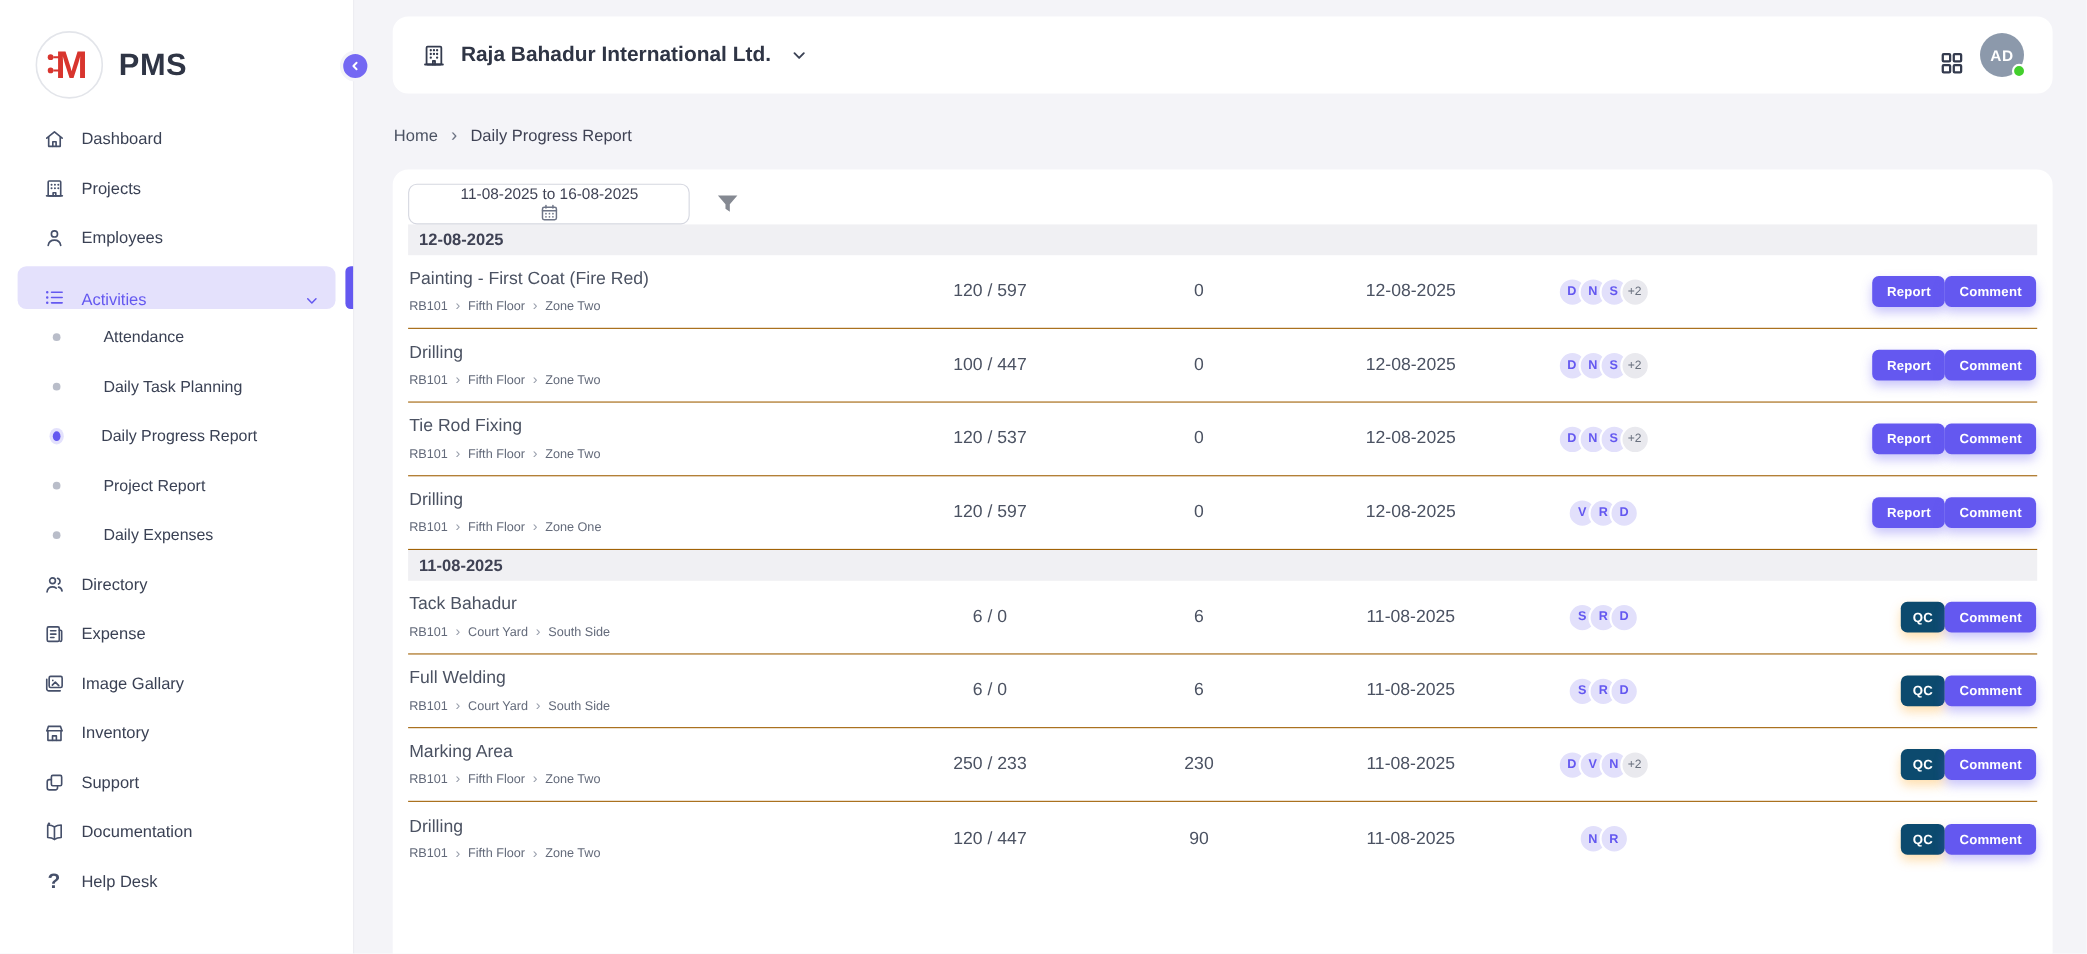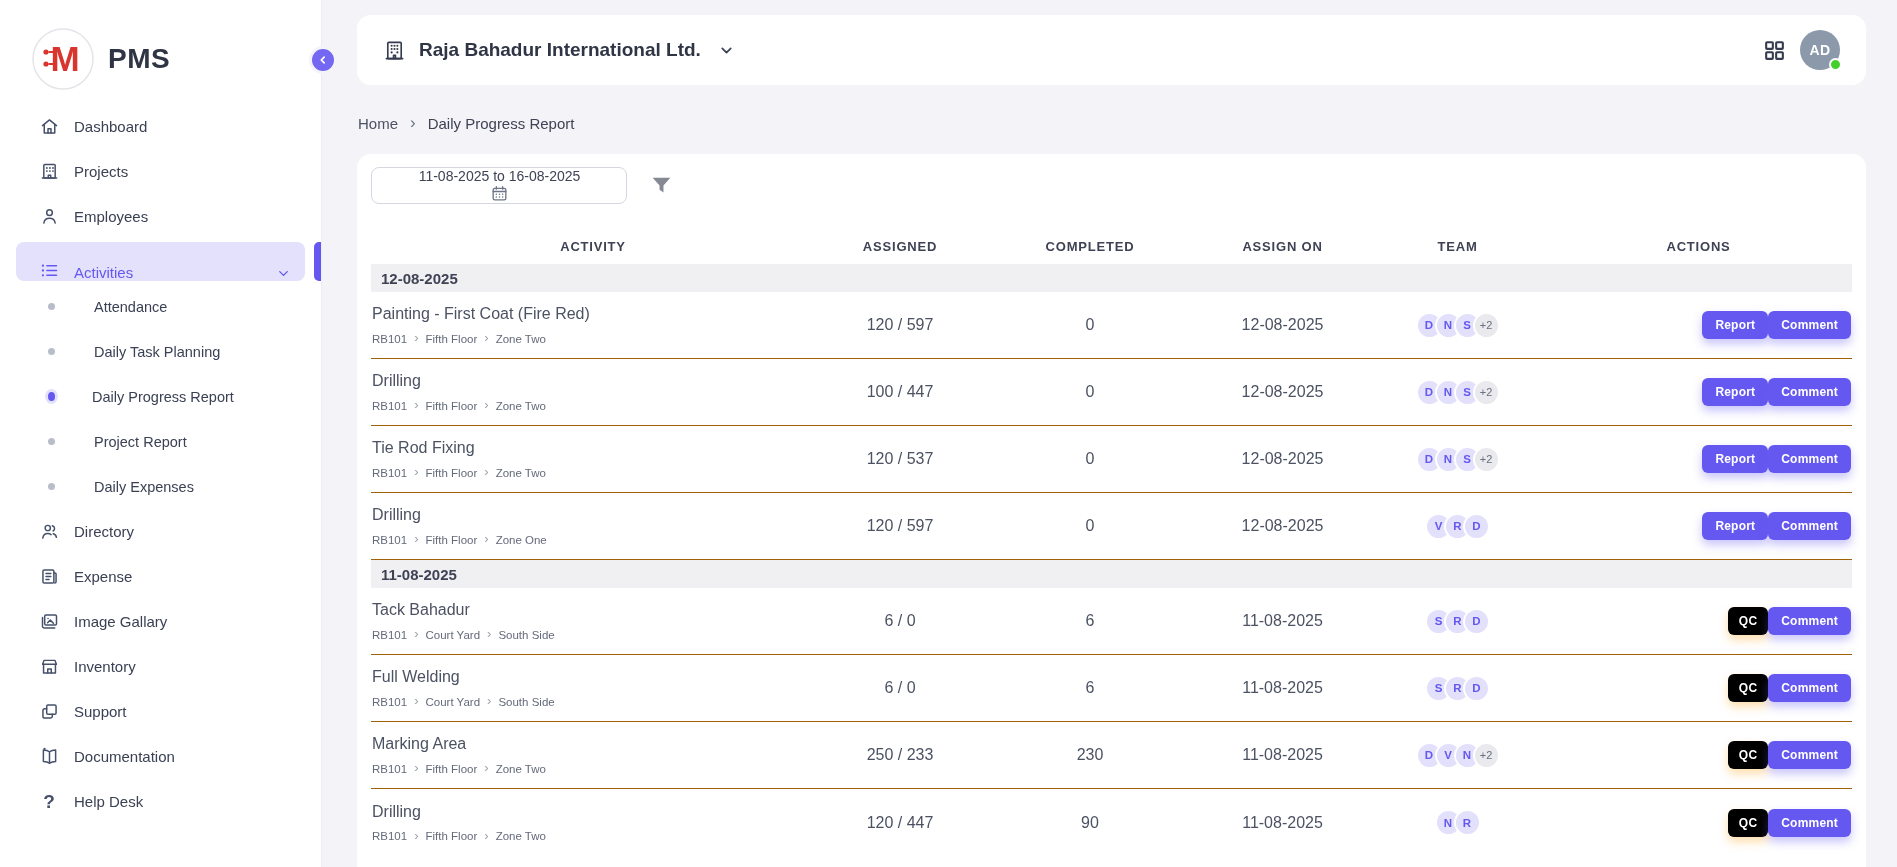--- a/index.html
+++ b/index.html
@@ -55,21 +55,21 @@
 
   
   .main { flex:1; padding:15px 31px 0 35px; display:flex; flex-direction:column; height:100%; }
   .topbar {
     background:#fff; border-radius:14px; height:70px; display:flex; align-items:center;
     justify-content:space-between; padding:0 26px;
   }
   .topbar-left { display:flex; align-items:center; gap:13px; }
   .company-name { font-size:19px; font-weight:bold; color:#2f3545; }
   .topbar-left .chev { color:#3a4154; display:flex; margin-left:4px; cursor:pointer; }
-  .topbar-right { display:flex; align-items:center; gap:13px; }
+  .topbar-right { display:flex; align-items:flex-end; gap:13px; }
   .grid-btn { color:#343b4e; display:flex; cursor:pointer; }
   .avatar-wrap { position:relative; width:40px; height:40px; cursor:pointer; }
   .avatar {
     width:40px; height:40px; border-radius:50%; background:#8c99ab; color:#fff;
     font-size:14px; font-weight:bold; display:flex; align-items:center; justify-content:center; letter-spacing:.5px;
   }
   .online-dot {
     position:absolute; right:-2px; bottom:-1px; width:13px; height:13px; border-radius:50%;
     background:#43cf2c; border:2px solid #fff;
   }
@@ -116,21 +116,21 @@
     font-size:11.5px; font-weight:bold; margin-left:-8px; cursor:default;
   }
   .tavatar:first-child { margin-left:0; }
   .tavatar.extra { background:#e9e9ee; color:#69707e; font-weight:normal; font-size:11px; }
   .cell-actions { display:flex; align-items:flex-start; justify-content:flex-end; gap:0; padding-right:1px; }
   .btn {
     border:none; border-radius:6px; color:#fff; font-size:12px; font-weight:bold;
     font-family:"Liberation Sans", sans-serif; padding:7px 13px; cursor:pointer; letter-spacing:.2px;
   }
   .btn-primary { background:#6458f0; box-shadow:0 5px 10px rgba(100,88,240,.35); }
-  .btn-qc { background:#000000; box-shadow:0 5px 10px rgba(251,163,27,.35); padding:7px 11px; }
+  .btn-qc { background:#0c4a6e; box-shadow:0 5px 10px rgba(251,163,27,.35); padding:7px 11px; }
   svg { display:block; }
 </style>
 </head>
 <body>
 
 <div class="app">
 
   <aside class="sidebar">
     <div class="logo-row">
       <svg class="logo-badge" viewBox="0 0 62 62">
@@ -338,28 +338,20 @@
             </svg>
           </span>
         </div>
         <span class="funnel-btn">
           <svg width="25" height="25" viewBox="0 0 24 24">
             <path d="M3.5 4.5h17l-6.6 7.6v6.6l-3.8-2.7v-3.9Z" fill="#858992"></path>
           </svg>
         </span>
       </div>
 
-      <div class="thead" id="thead">
-          <div class="th">ACTIVITY</div>
-          <div class="th">ASSIGNED</div>
-          <div class="th">COMPLETED</div>
-          <div class="th">ASSIGN ON</div>
-          <div class="th">TEAM</div>
-          <div class="th">ACTIONS</div>
-        </div>
       <div id="tbody">
           <div class="group-band">12-08-2025</div>
           <div class="trow">
             <div class="cell-activity">
               <div class="act-title">Painting - First Coat (Fire Red)</div>
               <div class="act-path">
                 <span>RB101</span>
                 <span class="sep">›</span>
                 <span>Fifth Floor</span>
                 <span class="sep">›</span>

